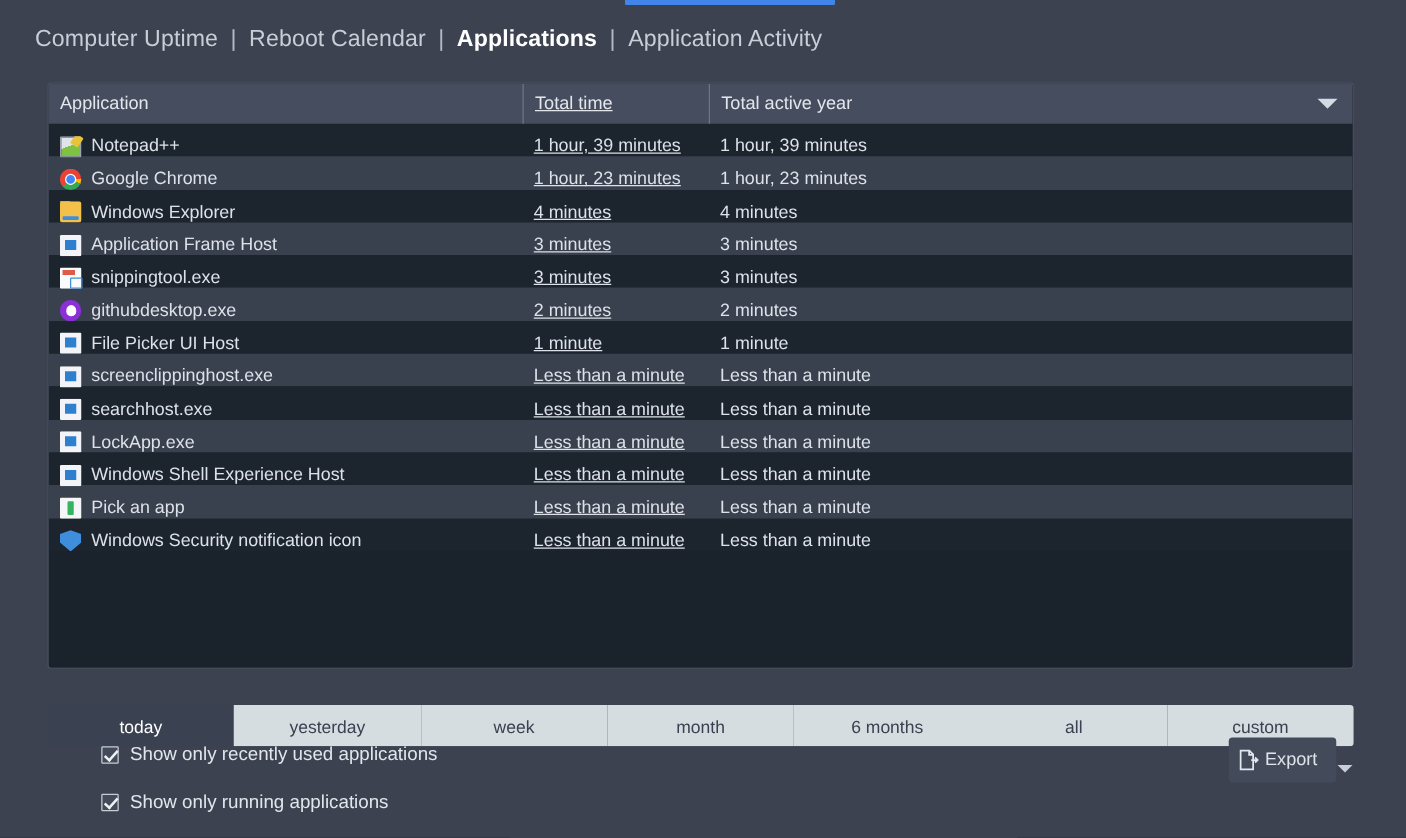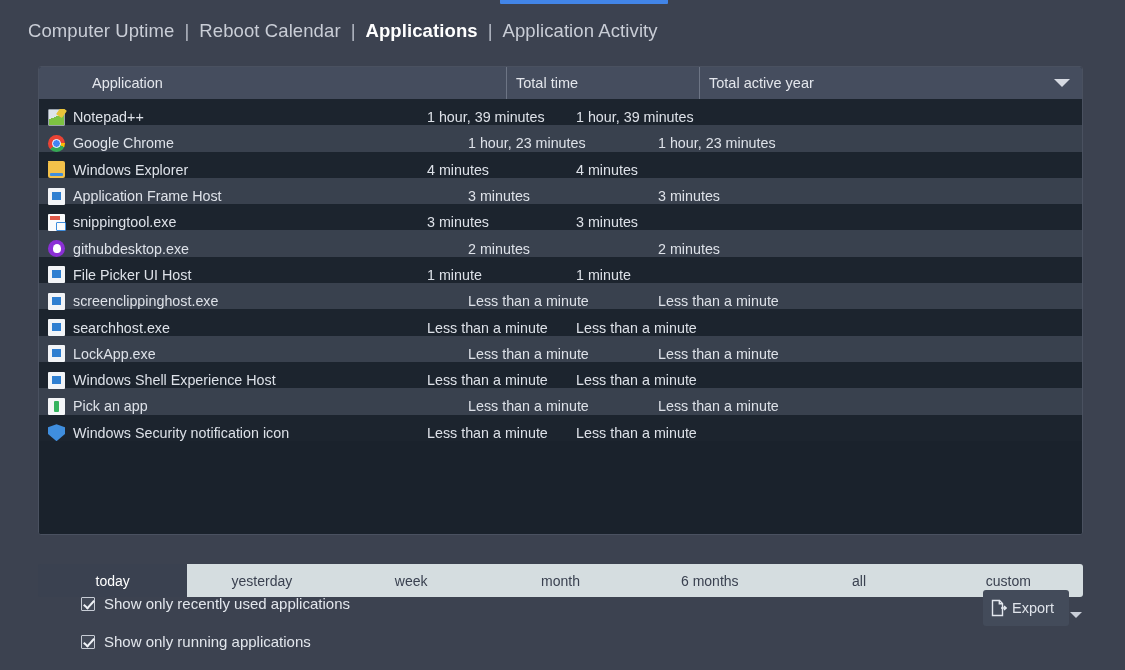--- a/index.html
+++ b/index.html
@@ -35,35 +35,35 @@
     border: 1px solid #4a5160;
     border-radius: 3px;
     overflow: hidden;
     display: flex; flex-direction: column;
   }
   .thead {
     display: flex; height: 32px; flex: 0 0 32px;
     background: #454d5e; color: #e3e6ec; font-size: 14.5px;
     position: relative;
   }
-  .th { display: flex; align-items: center; padding-left: 9px; position: relative; margin-left: 44px; }
+  .th { display: flex; align-items: center; padding-left: 9px; position: relative; }
   .th + .th { border-left: 1px solid #6d7585; }
   .col-app { width: 379px; flex: 0 0 379px; }
-  .col-total { width: 149px; flex: 0 0 149px; }
+  .col-total { width: 149px; flex: 0 0 149px; text-decoration: underline; }
   .col-active { flex: 1 1 auto; }
   .sort-caret {
     position: absolute; right: 12px; top: 50%; transform: translateY(-50%);
     width: 0; height: 0;
     border-left: 8px solid transparent; border-right: 8px solid transparent;
     border-top: 8px solid #d6dae2;
   }
   .tbody { flex: 1 1 auto; overflow: hidden; background: #1a222c; }
   .row { display: flex; height: 26.3px; align-items: center; font-size: 14.3px; color: #dde1e8; }
   .row.even { background: #1c242e; }
-  .row.odd  { background: #39414e; gap: 41px; }
+  .row.odd  { background: #39414e; }
   .cell { display: flex; align-items: center; padding-left: 9px; overflow: hidden; white-space: nowrap; margin-top: 10px; }
   .cell.col-app { gap: 8px; }
 
   
   .ic { width: 17px; height: 17px; flex: 0 0 17px; position: relative; display: inline-block; }
   .ic-notepadpp { background: linear-gradient(160deg,#dfe4ea 0 45%,#7dc242 45% 100%); border:1px solid #9aa3ad; border-radius:1px; }
   .ic-notepadpp::after { content:""; position:absolute; right:-1px; top:-2px; width:7px; height:9px; background:#e8c33a; transform:rotate(35deg); border-radius:1px; }
   .ic-chrome { border-radius: 50%; background: conic-gradient(from -30deg,#ea4335 0 33%,#fbbc05 33% 40%,#34a853 40% 72%,#ea4335 72% 100%); }
   .ic-chrome::after { content:""; position:absolute; left:4px; top:4px; width:9px; height:9px; border-radius:50%; background:#4285f4; border:1.5px solid #fff; box-sizing:border-box; }
   .ic-folder { background:#f3c14a; border-radius:2px; }

